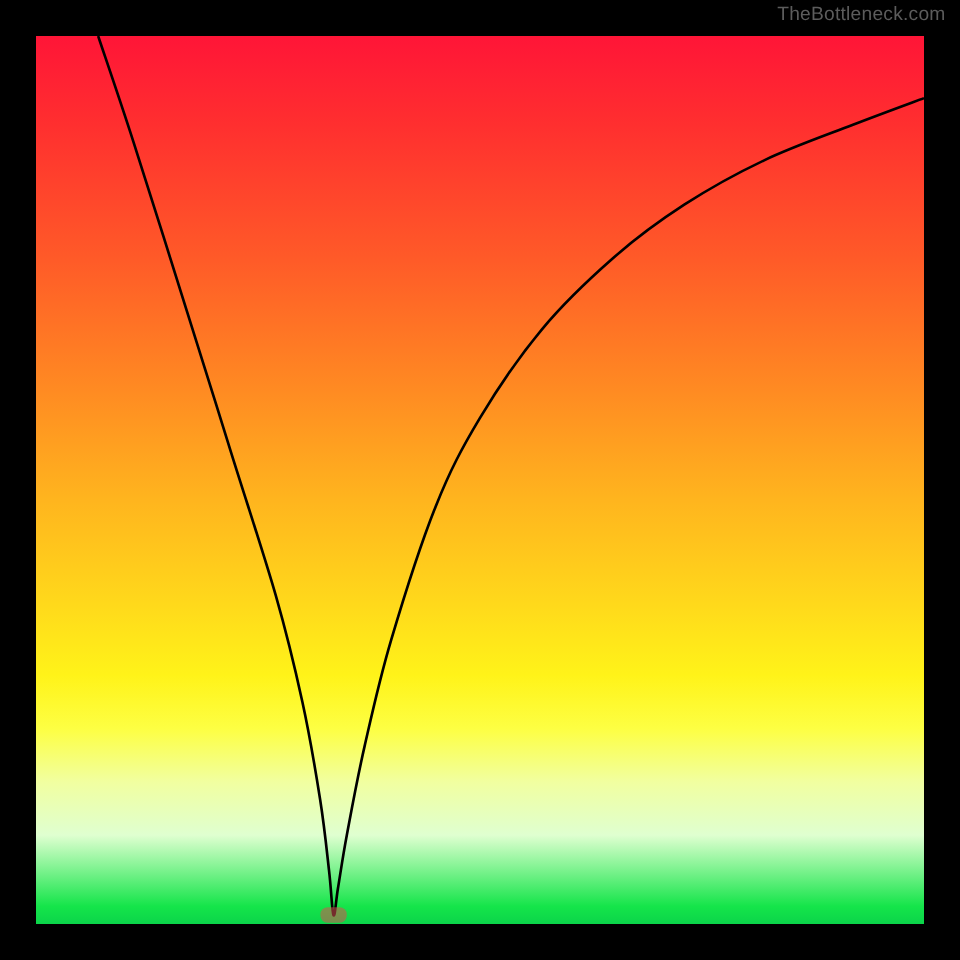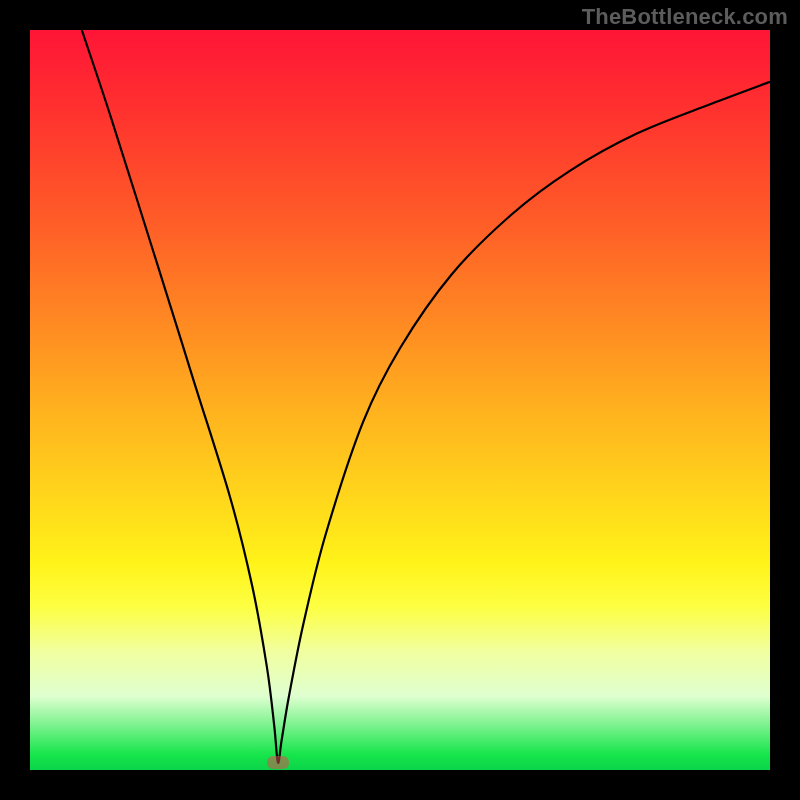--- a/index.html
+++ b/index.html
@@ -9,22 +9,22 @@
     background: #000;
     position: relative;
     overflow: hidden;
     font-family: Arial, Helvetica, sans-serif;
   }
   .watermark {
     position: absolute;
     top: 4px;
     right: 12px;
     color: #5c5c5c;
-    font-size: 22px;
-    font-weight: 700;
+    font-size: 16px;
+    font-weight: 400;
     letter-spacing: 0.2px;
     z-index: 3;
   }
   .plot {
     position: absolute;
     left: 30px;
     top: 30px;
     width: 740px;
     height: 740px;
     background: linear-gradient(

